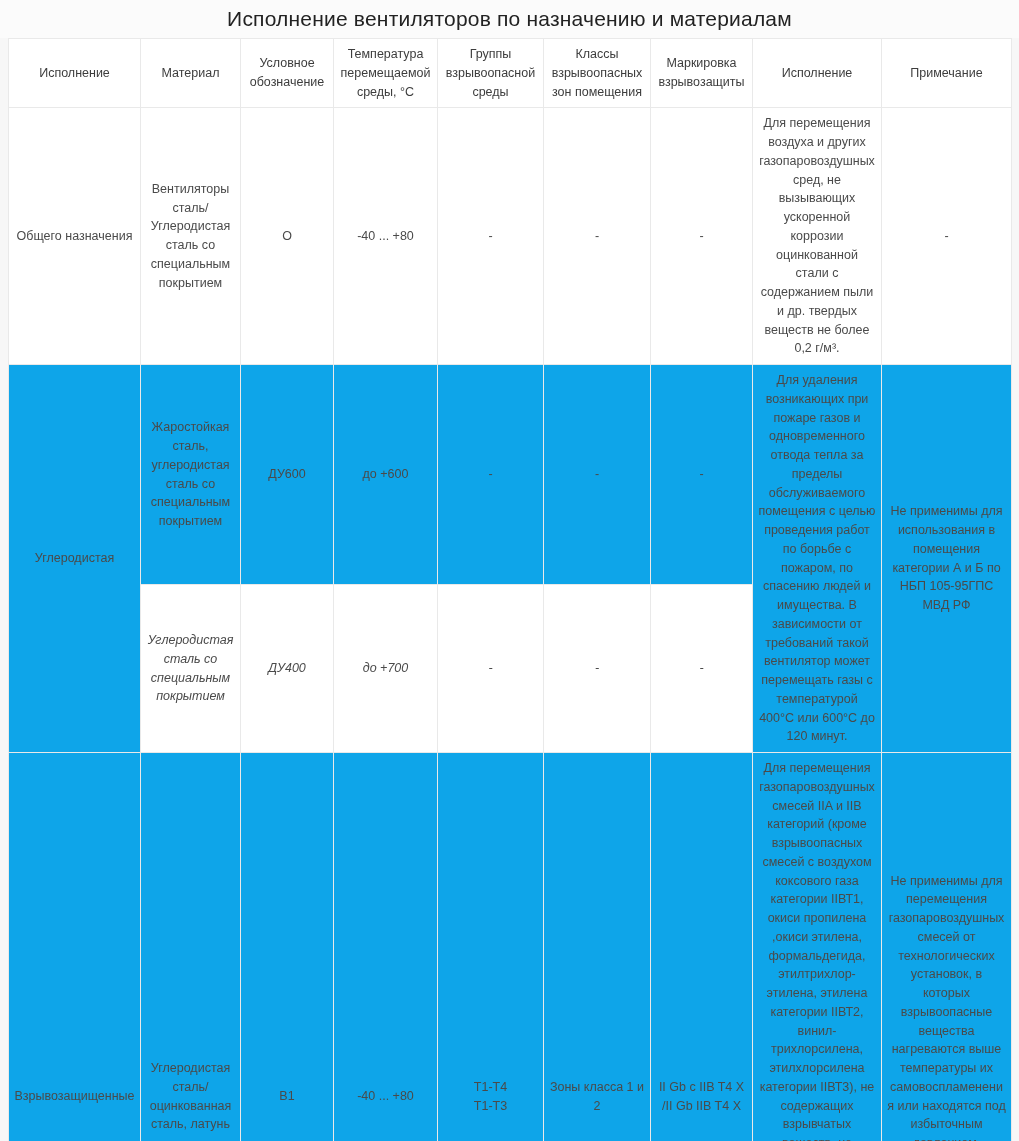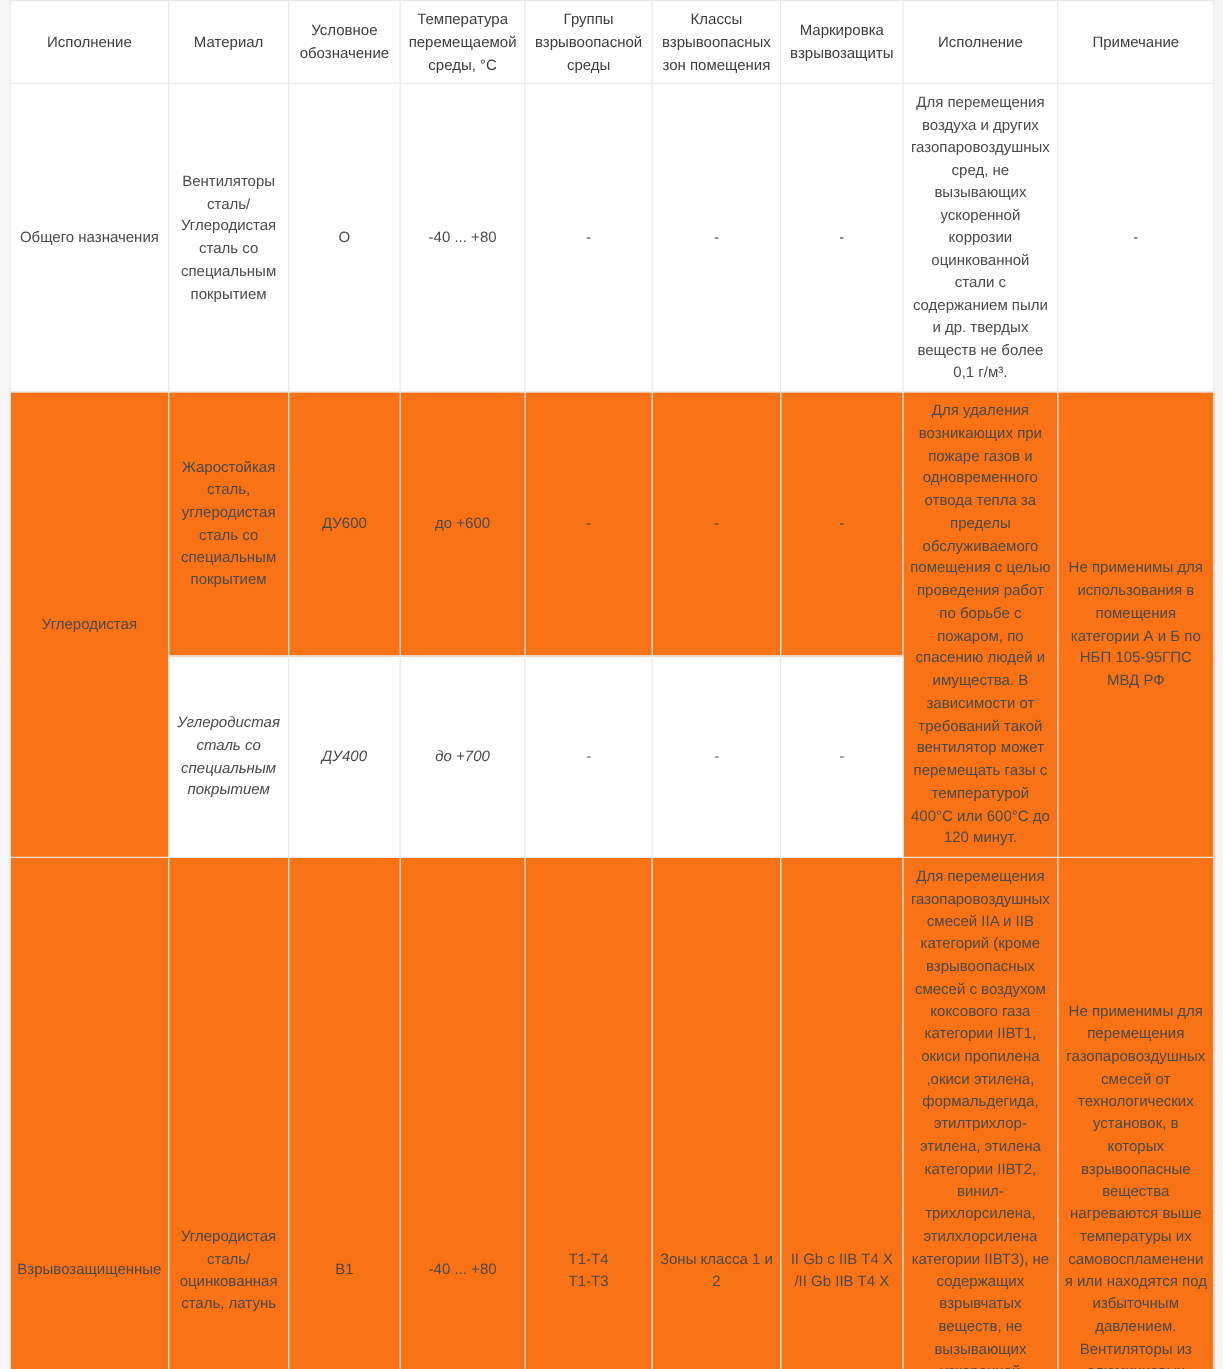--- a/index.html
+++ b/index.html
@@ -40,37 +40,40 @@
     line-height: 1.5;
     color: #4a4a4a;
     word-wrap: break-word;
   }
   table.spec th { color: #3d3d3d; }
   tr.r-header { height: 62px; }
   tr.r1 { height: 202px; }
   tr.r2a { height: 175px; }
   tr.r2b { height: 133px; font-style: italic; }
   tr.r3 { height: 525px; }
-  td.shade, th.shade { background: #f97316; margin-top: 36px; }
+  td.shade, th.shade { background: #0ea5e9; margin-top: 36px; }
   .multiline { white-space: pre-line; }
   
   col.c1 { width: 132px; }
   col.c2 { width: 100px; }
   col.c3 { width: 93px; }
   col.c4 { width: 104px; }
   col.c5 { width: 106px; }
   col.c6 { width: 107px; }
   col.c7 { width: 102px; }
   col.c8 { width: 129px; }
   col.c9 { width: 130px; }
 </style>
 </head>
 <body>
 
 <div class="page">
+  <div class="title-bar">
+    <div class="page-title">Исполнение вентиляторов по назначению и материалам</div>
+  </div>
 
   <table class="spec">
     <colgroup>
       <col class="c1">
         <col class="c2">
         <col class="c3">
         <col class="c4">
         <col class="c5">
       <col class="c6">
         <col class="c7">
@@ -92,21 +95,21 @@
     </thead>
     <tbody>
       <tr class="r1">
         <td>Общего назначения</td>
         <td>Вентиляторы сталь/ Углеродистая сталь со специальным покрытием</td>
         <td>О</td>
         <td>-40 ... +80</td>
         <td>-</td>
         <td>-</td>
         <td>-</td>
-        <td>Для перемещения воздуха и других газопаровоздушных сред, не вызывающих ускоренной коррозии оцинкованной стали с содержанием пыли и др. твердых веществ не более 0,1 г/м³.</td>
+        <td>Для перемещения воздуха и других газопаровоздушных сред, не вызывающих ускоренной коррозии оцинкованной стали с содержанием пыли и др. твердых веществ не более 0,2 г/м³.</td>
         <td>-</td>
       </tr>
       <tr class="r2a">
         <td class="shade" rowspan="2">Углеродистая</td>
         <td class="shade">Жаростойкая сталь, углеродистая сталь  со специальным покрытием</td>
         <td class="shade">ДУ600</td>
         <td class="shade">до +600</td>
         <td class="shade">-</td>
         <td class="shade">-</td>
         <td class="shade">-</td>

